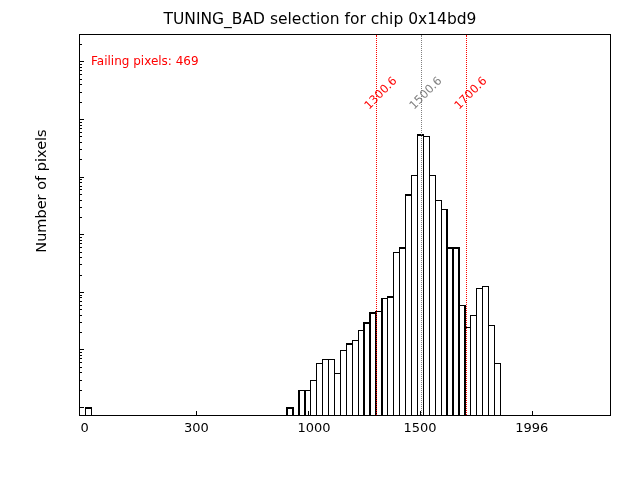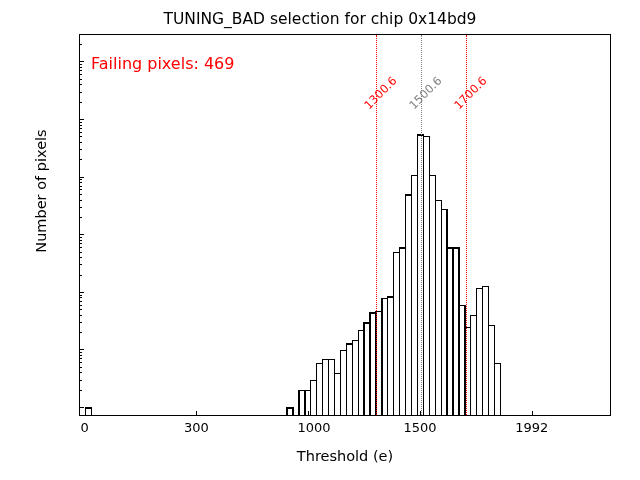--- a/index.html
+++ b/index.html
@@ -20,21 +20,21 @@
   #axes-frame{
     position:absolute;left:79px;top:34px;
     width:532px;height:382px;
     border:1.2px solid #000;
     box-sizing:border-box;
     overflow:hidden;
   }
 
   #annotation-failing{
     position:absolute;left:91px;top:54px;
-    font-size:16px;color:#ff0000;white-space:nowrap;
+    font-size:12px;color:#ff0000;white-space:nowrap;
   }
 
   #ylabel{
     position:absolute;
     left:-84px;top:183px;
     width:250px;text-align:center;
     transform:rotate(-90deg);
     transform-origin:center center;
     font-size:14.5px;color:#000;
   }
@@ -75,21 +75,20 @@
   #hist-svg{position:absolute;left:0;top:0;}
 </style>
 </head>
 <body>
 
 <div id="figure">
 
   <div id="plot-title">TUNING_BAD selection for chip 0x14bd9</div>
 
   <div id="ylabel">Number of pixels</div>
-  <div id="xlabel">Threshold (e)</div>
 
   <div id="tick-layer">
       <div class="ytick-major" style="top: 407.078px;"></div>
       <div class="ytick-minor" style="top: 389.739px;"></div>
       <div class="ytick-minor" style="top: 379.596px;"></div>
       <div class="ytick-minor" style="top: 372.4px;"></div>
       <div class="ytick-minor" style="top: 366.818px;"></div>
       <div class="ytick-minor" style="top: 362.257px;"></div>
       <div class="ytick-minor" style="top: 358.401px;"></div>
       <div class="ytick-minor" style="top: 355.06px;"></div>
@@ -144,21 +143,21 @@
       <div class="ytick-minor" style="top: 34px;"></div>
       <div class="xtick-major" style="left: 84.5906px;"></div>
       <div class="xtick-label" style="left: 84.5906px;">0</div>
       <div class="xtick-major" style="left: 196.402px;"></div>
       <div class="xtick-label" style="left: 196.402px;">300</div>
       <div class="xtick-major" style="left: 308.214px;"></div>
       <div class="xtick-label" style="left: 314px;">1000</div>
       <div class="xtick-major" style="left: 420.026px;"></div>
       <div class="xtick-label" style="left: 420.026px;">1500</div>
       <div class="xtick-major" style="left: 531.837px;"></div>
-      <div class="xtick-label" style="left: 531.837px;">1992</div>
+      <div class="xtick-label" style="left: 531.837px;">1996</div>
     </div>
 
   <div id="axes-frame">
     <svg id="hist-svg" width="532" height="382">
         <path d="M 5.59 382 L 5.59 373.08 L 11.52 373.08 L 11.52 382 M 207.08 382 L 207.08 373.08 L 213.00 373.08 L 213.00 382 M 218.93 382 L 218.93 355.74 L 224.85 355.74 L 224.85 382 L 224.85 355.74 L 230.78 355.74 L 230.78 382 L 230.78 345.60 L 236.71 345.60 L 236.71 382 L 236.71 328.26 L 242.63 328.26 L 242.63 382 L 242.63 324.40 L 248.56 324.40 L 248.56 382 L 248.56 324.40 L 254.48 324.40 L 254.48 382 L 254.48 338.40 L 260.41 338.40 L 260.41 382 L 260.41 315.48 L 266.34 315.48 L 266.34 382 L 266.34 308.92 L 272.26 308.92 L 272.26 382 L 272.26 305.34 L 278.19 305.34 L 278.19 382 L 278.19 295.76 L 284.11 295.76 L 284.11 382 L 284.11 288.00 L 290.04 288.00 L 290.04 382 L 290.04 277.85 L 295.97 277.85 L 295.97 382 L 295.97 276.77 L 301.89 276.77 L 301.89 382 L 301.89 263.46 L 307.82 263.46 L 307.82 382 L 307.82 261.94 L 313.74 261.94 L 313.74 382 L 313.74 217.62 L 319.67 217.62 L 319.67 382 L 319.67 213.06 L 325.60 213.06 L 325.60 382 L 325.60 160.02 L 331.52 160.02 L 331.52 382 L 331.52 140.30 L 337.45 140.30 L 337.45 382 L 337.45 100.04 L 343.37 100.04 L 343.37 382 L 343.37 101.44 L 349.30 101.44 L 349.30 382 L 349.30 140.30 L 355.23 140.30 L 355.23 382 L 355.23 165.60 L 361.15 165.60 L 361.15 382 L 361.15 174.52 L 367.08 174.52 L 367.08 382 L 367.08 213.06 L 373.00 213.06 L 373.00 382 L 373.00 213.06 L 378.93 213.06 L 378.93 382 L 378.93 270.66 L 384.86 270.66 L 384.86 382 L 384.86 292.56 L 390.78 292.56 L 390.78 382 L 390.78 280.80 L 396.71 280.80 L 396.71 382 L 396.71 253.32 L 402.63 253.32 L 402.63 382 L 402.63 251.32 L 408.56 251.32 L 408.56 382 L 408.56 290.63 L 414.49 290.63 L 414.49 382 L 414.49 328.26 L 420.41 328.26 L 420.41 382" fill="none" stroke="#000000" stroke-width="1.3" shape-rendering="crispEdges"></path>
       </svg>
     <div id="vline-layer">
         <div class="vline" style="left: 296.435px; border-left-color: rgb(255, 0, 0);"></div>
         <div class="vline" style="left: 341.16px; border-left-color: rgb(128, 128, 128);"></div>
         <div class="vline" style="left: 385.884px; border-left-color: rgb(255, 0, 0);"></div>

